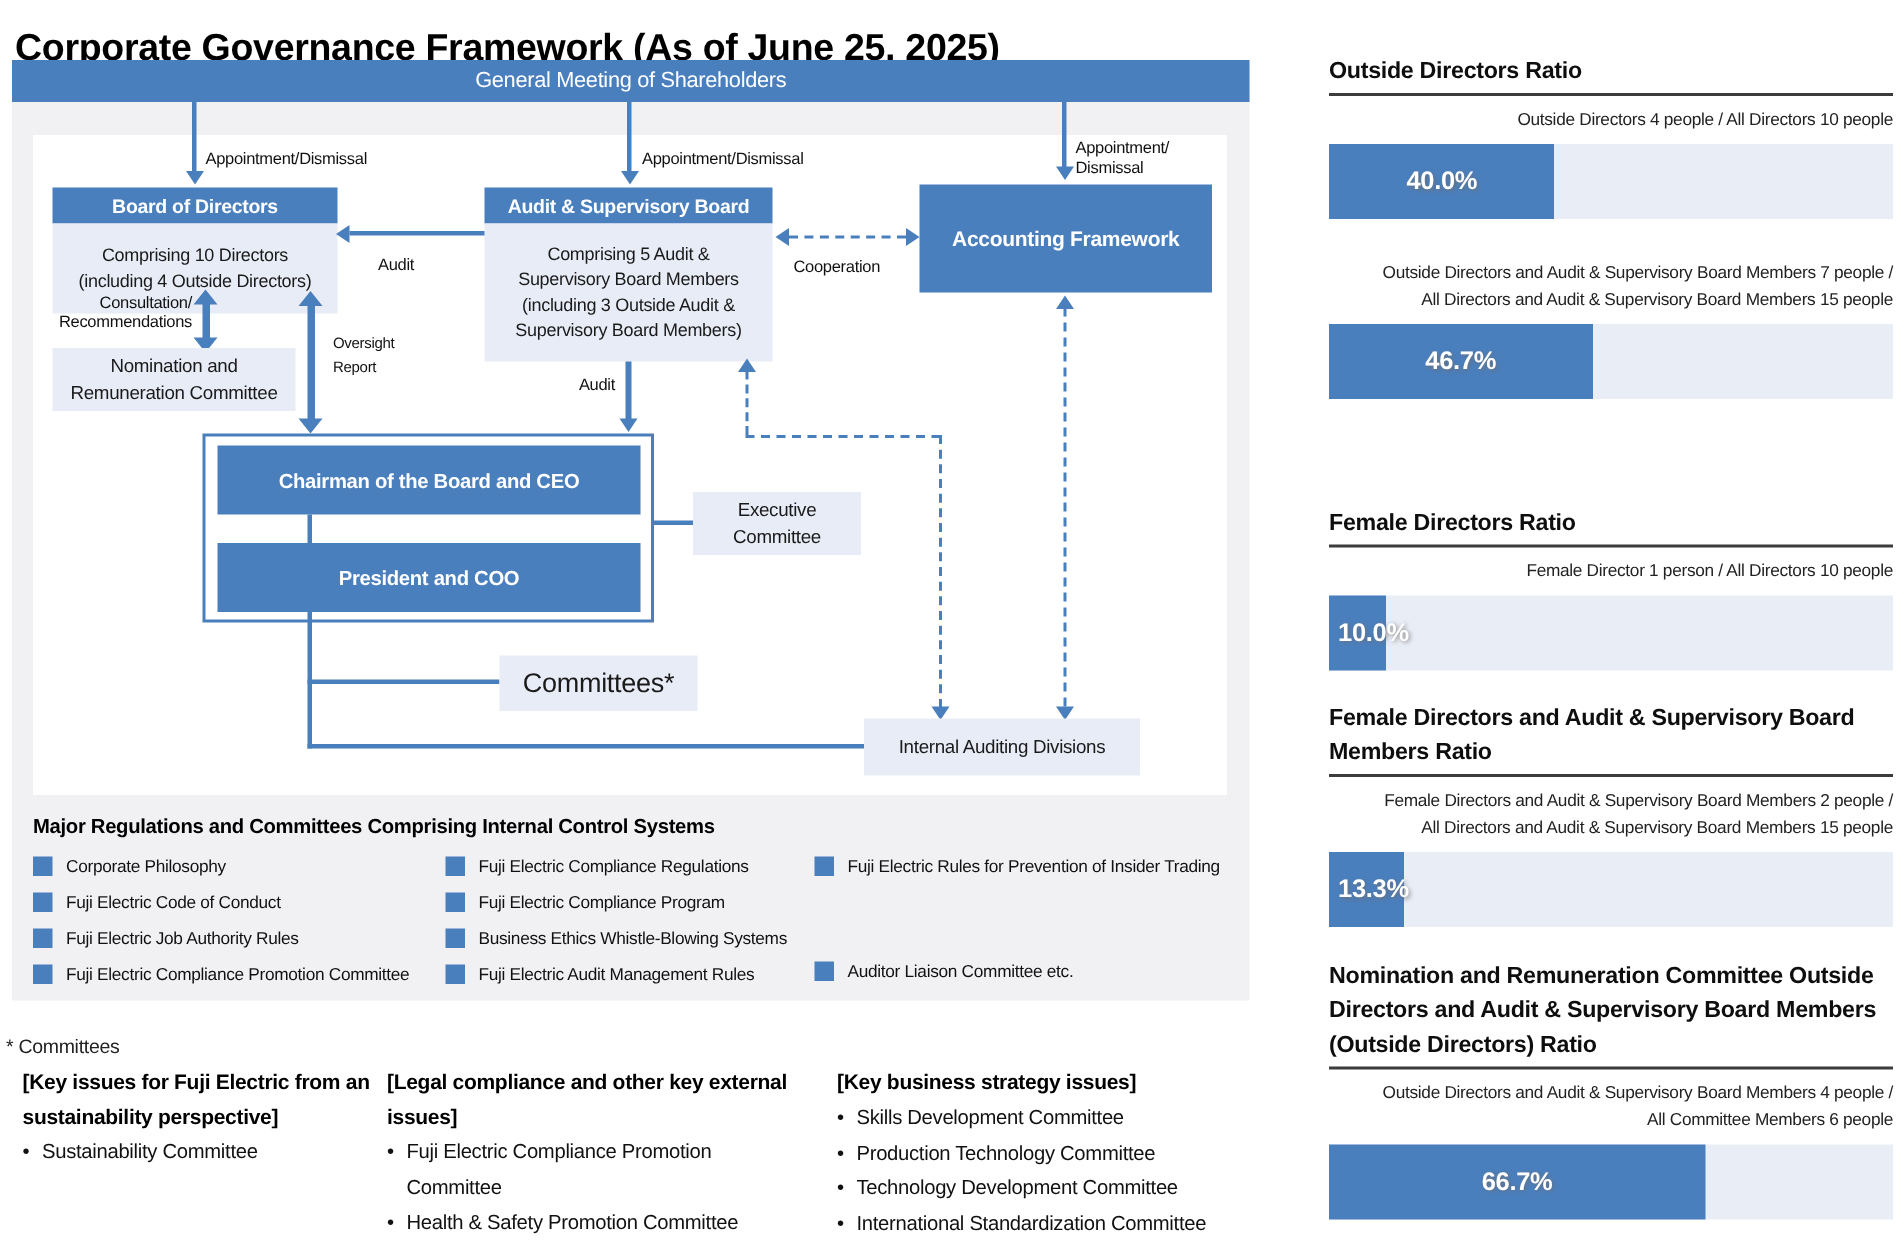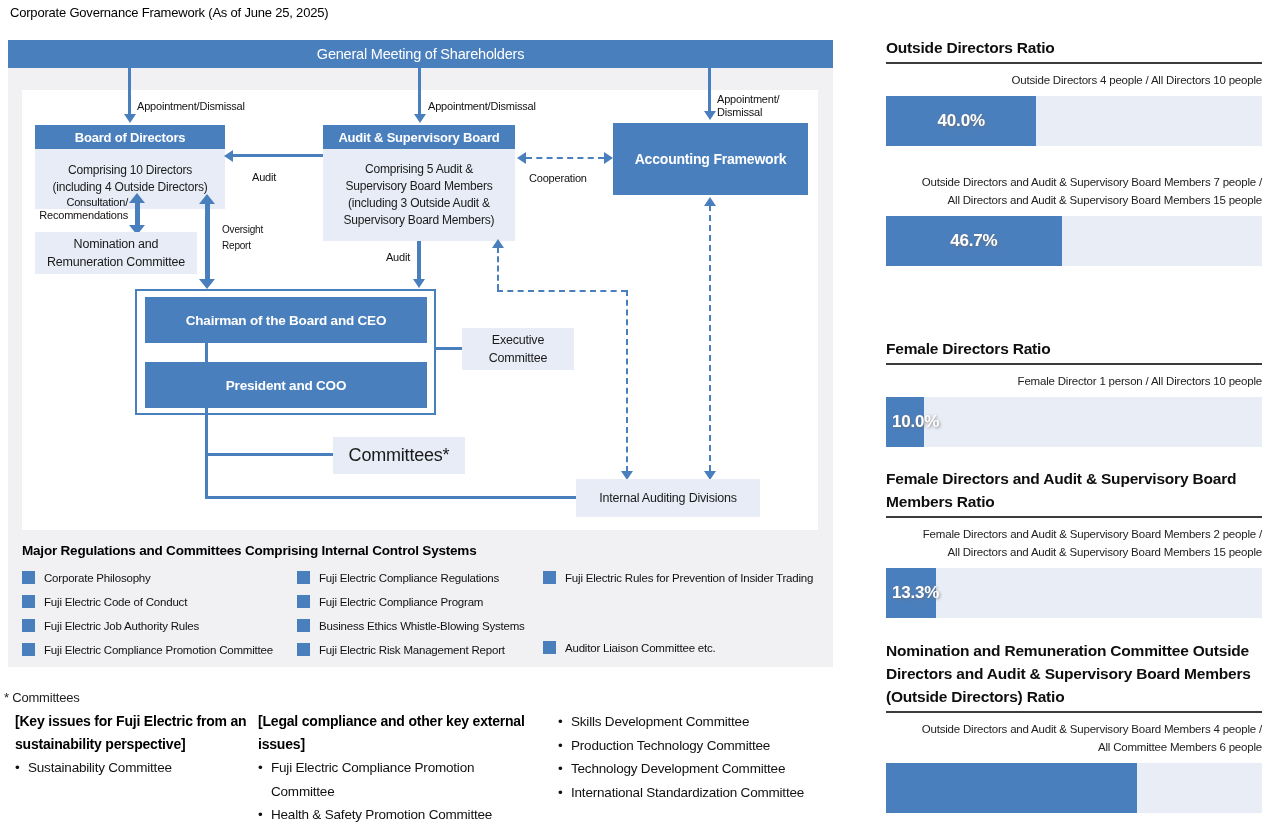--- a/index.html
+++ b/index.html
@@ -8,21 +8,21 @@
     --gray:#f1f1f4;
     --track:#e9edf6;
     --ink:#141414;
   }
   *{box-sizing:border-box;margin:0;padding:0}
   html,body{width:1264px;height:830px;background:#fff;overflow:hidden;
     font-family:"Liberation Sans",sans-serif;color:var(--ink);letter-spacing:-0.2px}
   .stage{position:relative;width:1264px;height:830px}
   .abs{position:absolute}
   .pre{white-space:pre-line}
-  .page-title{left:10px;top:5px;font-size:13px;font-weight:normal;color:#000}
+  .page-title{left:10px;top:18px;font-size:25px;font-weight:bold;color:#000}
 
   
   .gray-bg{left:8px;top:40px;width:825px;height:627px;background:var(--gray)}
   .white-panel{left:22px;top:90px;width:796px;height:440px;background:#fff}
   .banner{left:8px;top:40px;width:825px;height:28px;background:var(--blue);
     color:#fff;font-weight:normal;font-size:14.5px;display:flex;align-items:center;justify-content:center}
 
   .bluebox{background:var(--blue);color:#fff;font-weight:bold;display:flex;align-items:center;justify-content:center;text-align:center}
   .litebox{background:var(--lightbox);color:#1a1a1a;display:flex;align-items:center;justify-content:center;text-align:center}
   .container-box{border:2px solid var(--blue);background:#fff}
@@ -178,21 +178,21 @@
   <div class="abs lg-item" style="left:297px;top:590px;width:245px">
       <span class="sq"></span>
       <span>Fuji Electric Compliance Program</span>
     </div>
   <div class="abs lg-item" style="left:297px;top:614px;width:245px">
       <span class="sq"></span>
       <span>Business Ethics Whistle-Blowing Systems</span>
     </div>
   <div class="abs lg-item" style="left:297px;top:638px;width:245px">
       <span class="sq"></span>
-      <span>Fuji Electric Risk Management Report</span>
+      <span>Fuji Electric Audit Management Rules</span>
     </div>
 
   <div class="abs lg-item" style="left:543px;top:566px;width:278px">
       <span class="sq"></span>
       <span>Fuji Electric Rules for Prevention of Insider Trading</span>
     </div>
   <div class="abs lg-item" style="left:543px;top:636px;width:252px">
       <span class="sq"></span>
       <span>Auditor Liaison Committee etc.</span>
     </div>
@@ -204,20 +204,21 @@
     <div class="fn-item">Sustainability Committee</div>
   </div>
 
   <div class="abs" style="left:258px;top:710px;width:278px">
     <div class="fn-head">[Legal compliance and other key external issues]</div>
     <div class="fn-item">Fuji Electric Compliance Promotion Committee</div>
     <div class="fn-item">Health &amp; Safety Promotion Committee</div>
   </div>
 
   <div class="abs" style="left:558px;top:710px;width:300px">
+    <div class="fn-head">[Key business strategy issues]</div>
     <div class="fn-item">Skills Development Committee</div>
     <div class="fn-item">Production Technology Committee</div>
     <div class="fn-item">Technology Development Committee</div>
     <div class="fn-item">International Standardization Committee</div>
   </div>
 
   <div class="stat" style="top:36px">
     <h3>Outside Directors Ratio</h3>
     <div class="note">Outside Directors 4 people / All Directors 10 people</div>
     <div class="bar">
@@ -253,16 +254,17 @@
       <div class="pct edge">13.3%</div>
     </div>
   </div>
 
   <div class="stat" style="top:639px">
     <h3>Nomination and Remuneration Committee Outside Directors and Audit &amp; Supervisory Board Members (Outside Directors) Ratio</h3>
     <div class="note">Outside Directors and Audit &amp; Supervisory Board Members 4 people /
 All Committee Members 6 people</div>
     <div class="bar">
       <div class="fill" style="width: 66.7%;"></div>
+      <div class="pct" style="width: 66.7%;">66.7%</div>
     </div>
   </div>
 
 </div>
 
 </body></html>

